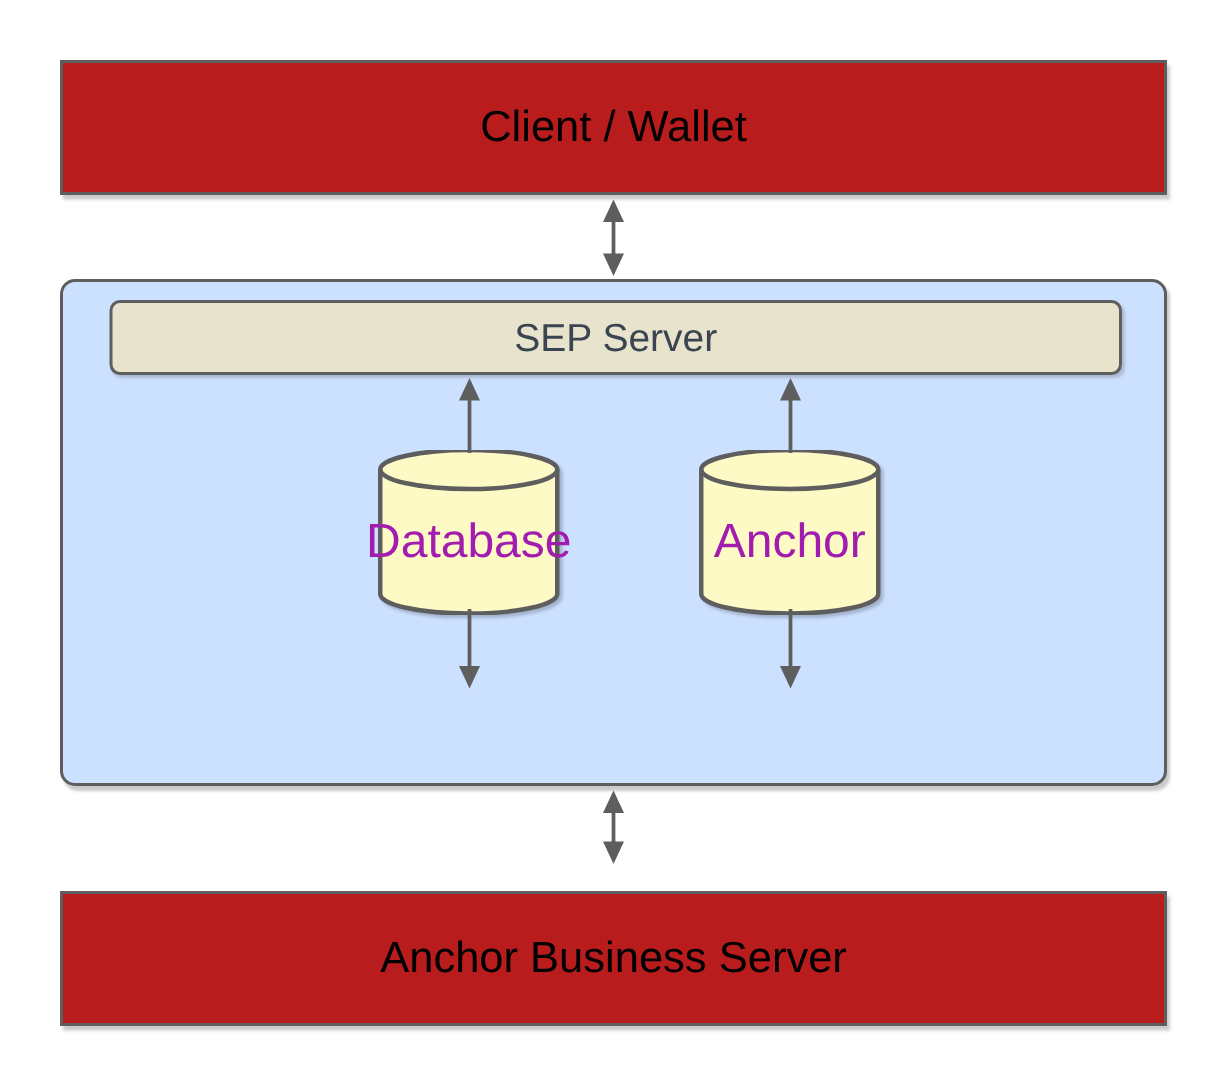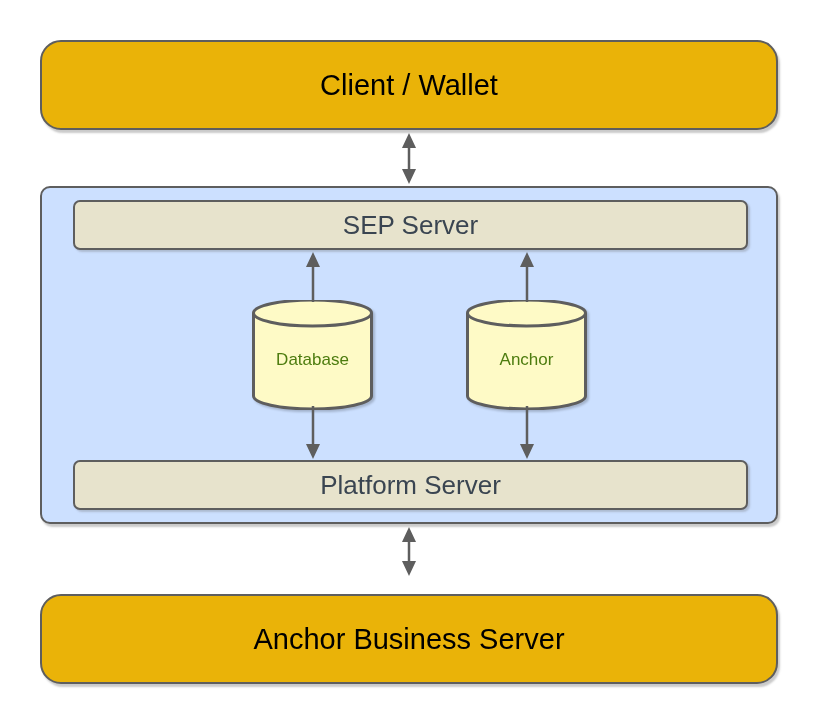--- a/index.html
+++ b/index.html
@@ -20,23 +20,23 @@
     box-sizing: border-box;
     display: flex;
     align-items: center;
     justify-content: center;
     text-align: center;
   }
   .outer-box {
     left: 40px;
     width: 738px;
     height: 90px;
-    background: #eab308;
+    background: #b91c1c;
     border: 2.5px solid #5e5e5e;
-    border-radius: 21px;
+    border-radius: 0;
     box-shadow: 2px 3px 2px rgba(102,102,102,0.35);
     font-size: 29px;
     color: #000000;
   }
   #client-box  { top: 40px; }
   #anchor-box  { top: 578px; margin-top: 16px; }
   #middleware-container {
     left: 40px;
     top: 186px;
     width: 738px;
@@ -69,22 +69,22 @@
   #database-cylinder { left: 250px; }
   #kafka-cylinder    { left: 464px; }
   .cyl-label {
     position: absolute;
     top: 332px;
     width: 125px;
     height: 56px;
     display: flex;
     align-items: center;
     justify-content: center;
-    font-size: 17px;
-    color: #4d7c0f;
+    font-size: 32px;
+    color: #a21caf;
   }
   #database-label { left: 250px; }
   #kafka-label    { left: 464px; }
   #arrow-layer {
     position: absolute;
     left: 0;
     top: 0;
     width: 820px;
     height: 711px;
     pointer-events: none;
@@ -100,23 +100,20 @@
   <div class="shape outer-box" id="client-box">
     <span>Client / Wallet</span>
   </div>
 
   <div class="shape" id="middleware-container"></div>
 
   <div class="shape server-bar" id="sep-bar">
     <span>SEP Server</span>
   </div>
 
-  <div class="shape server-bar" id="platform-bar">
-    <span>Platform Server</span>
-  </div>
 
   <svg class="cylinder-svg" id="database-cylinder" viewBox="0 0 125 110">
     <path d="M3.5,13 A59,13 0 0 1 121.5,13 L121.5,96 A59,13 0 0 1 3.5,96 Z" fill="#fefac6" stroke="#5e5e5e" stroke-width="3" stroke-linejoin="round"></path>
     <path d="M3.5,13 A59,13 0 0 0 121.5,13" fill="none" stroke="#5e5e5e" stroke-width="3"></path>
   </svg>
   <div class="cyl-label" id="database-label">Database</div>
 
   <svg class="cylinder-svg" id="kafka-cylinder" viewBox="0 0 125 110">
     <path d="M3.5,13 A59,13 0 0 1 121.5,13 L121.5,96 A59,13 0 0 1 3.5,96 Z" fill="#fefac6" stroke="#5e5e5e" stroke-width="3" stroke-linejoin="round"></path>
     <path d="M3.5,13 A59,13 0 0 0 121.5,13" fill="none" stroke="#5e5e5e" stroke-width="3"></path>

